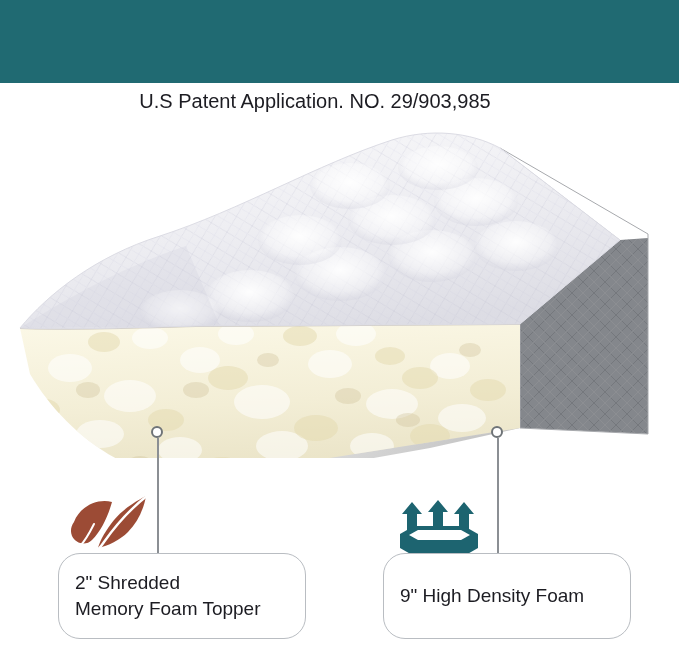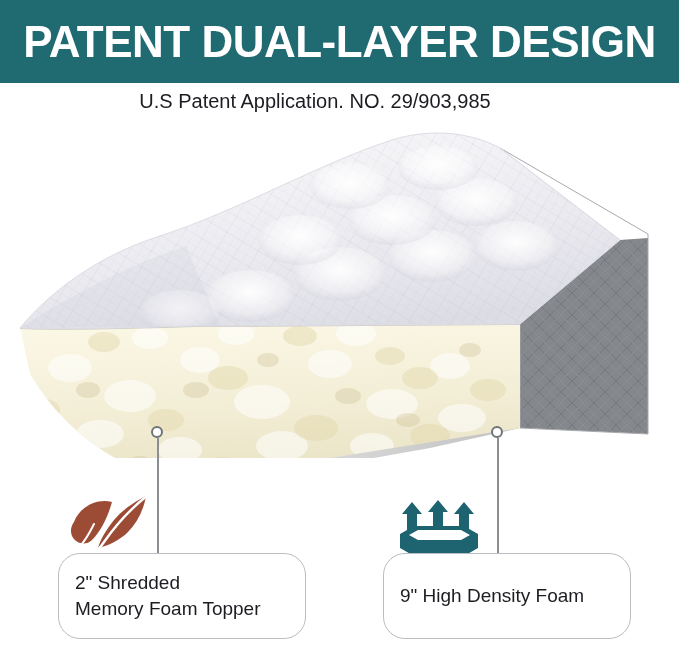--- a/index.html
+++ b/index.html
@@ -119,21 +119,20 @@
     white-space: pre-line;
   }
   .callout-right .callout-text { font-size: 19px; }
 </style>
 </head>
 <body>
 
 <div id="page">
 
   <div class="header-band"></div>
-  <div class="header-title">PATENT DUAL-LAYER DESIGN</div>
 
   <div class="subtitle">U.S Patent Application. NO. 29/903,985</div>
 
   <div class="product">
     <svg width="679" height="330" viewBox="0 0 679 330" xmlns="http://www.w3.org/2000/svg">
       <defs>
 
         <pattern id="quiltTop" width="26" height="26" patternUnits="userSpaceOnUse" patternTransform="rotate(-14)">
           <rect width="26" height="26" fill="#f6f6f8"></rect>
           <path d="M0 13 L13 0 L26 13 L13 26 Z" fill="none" stroke="#e2e2ea" stroke-width="1"></path>

